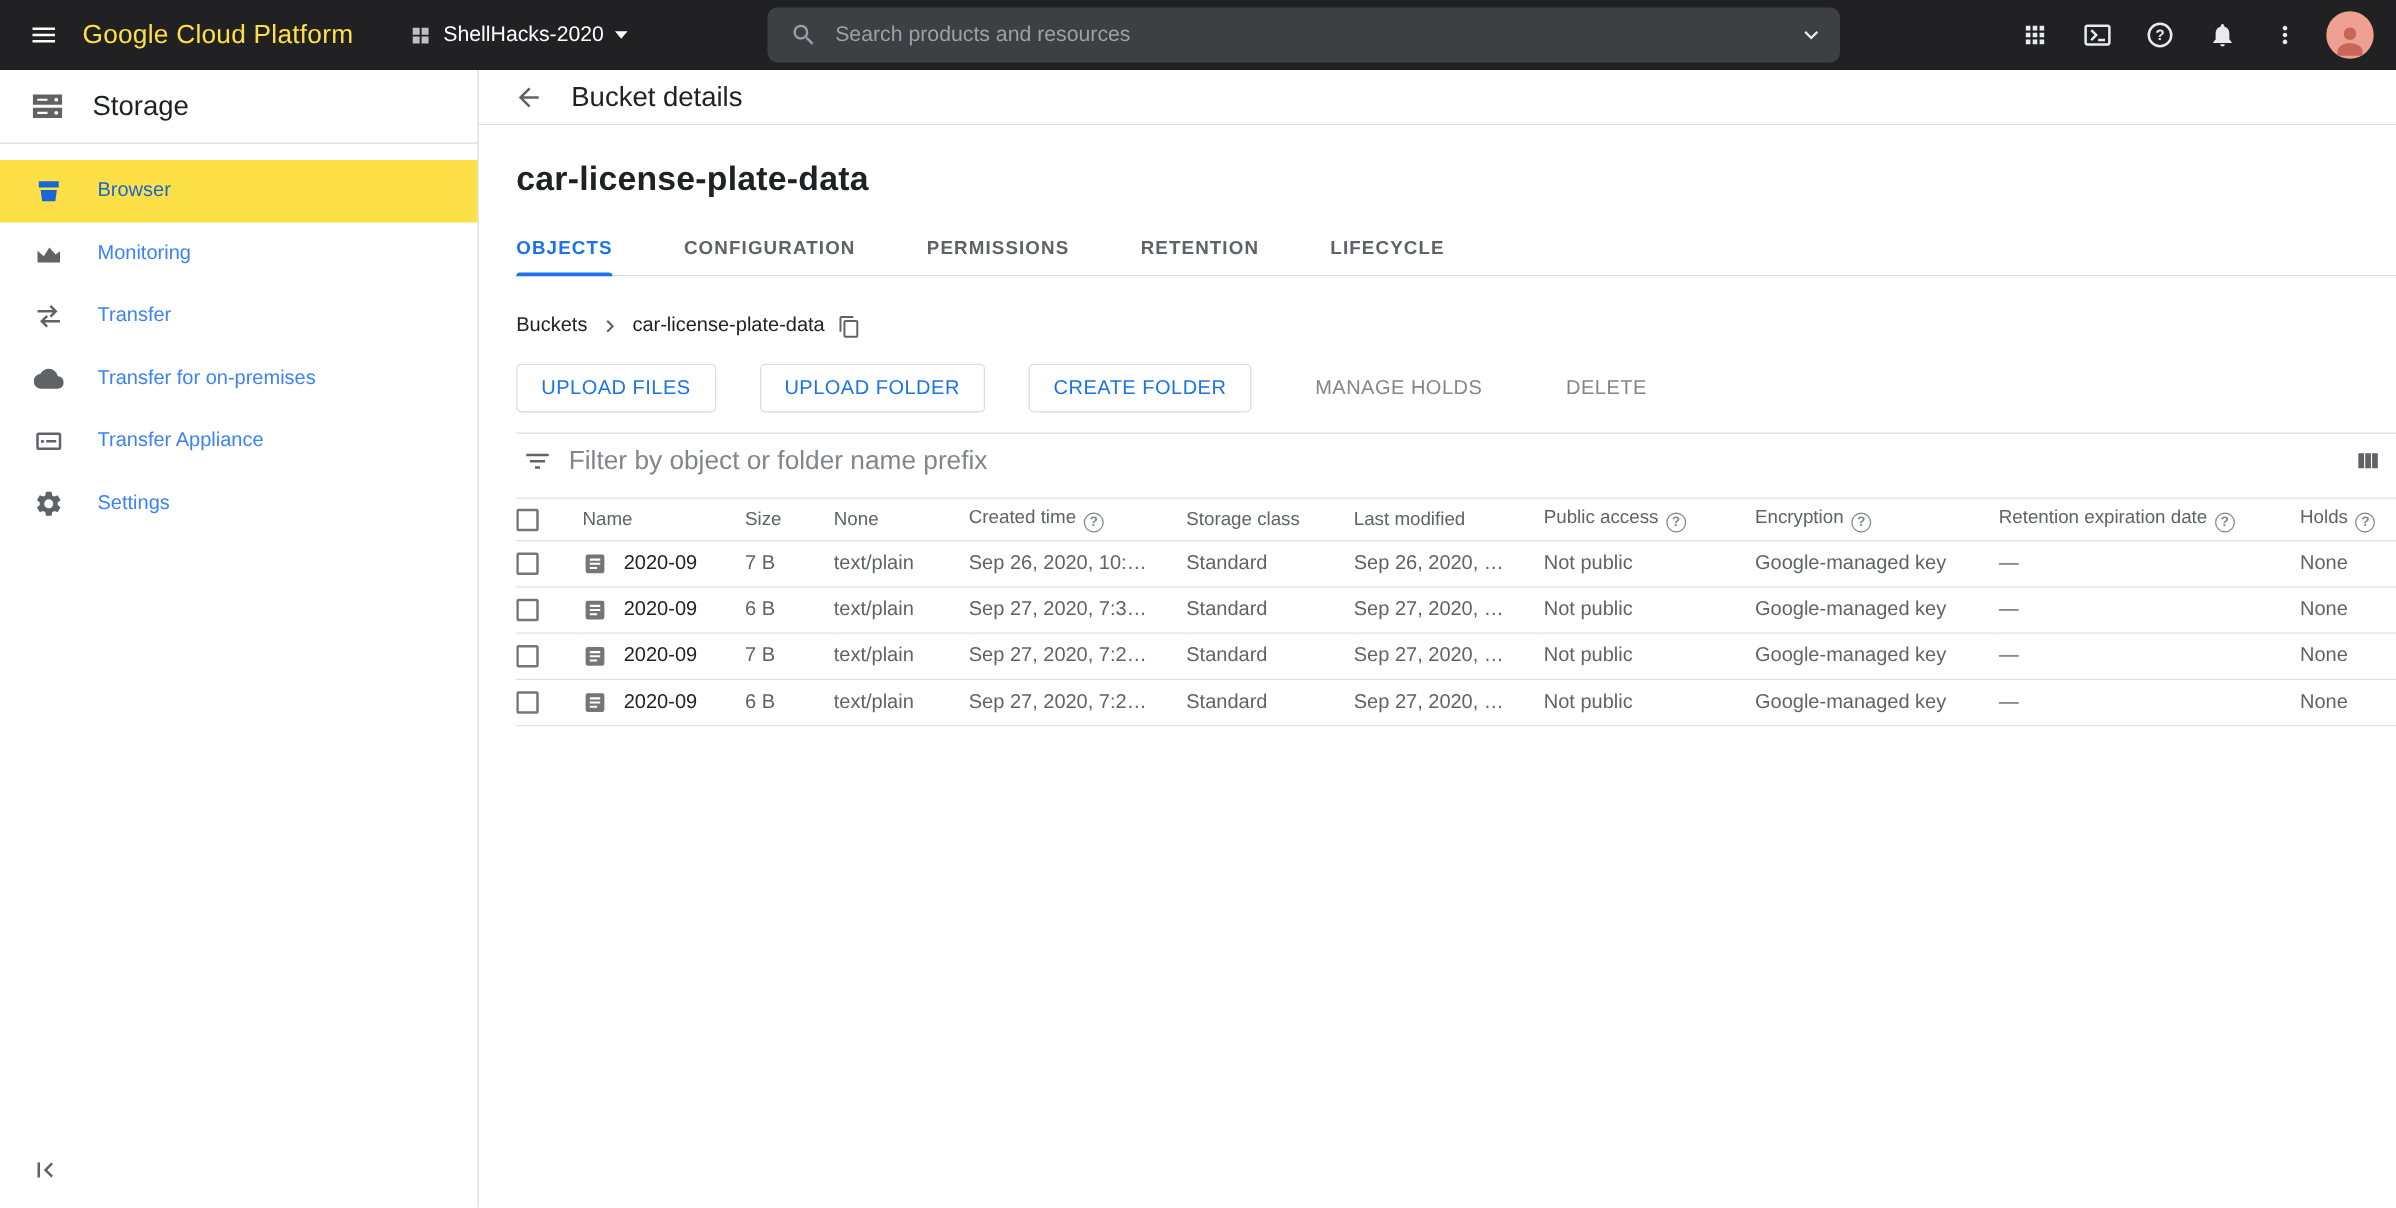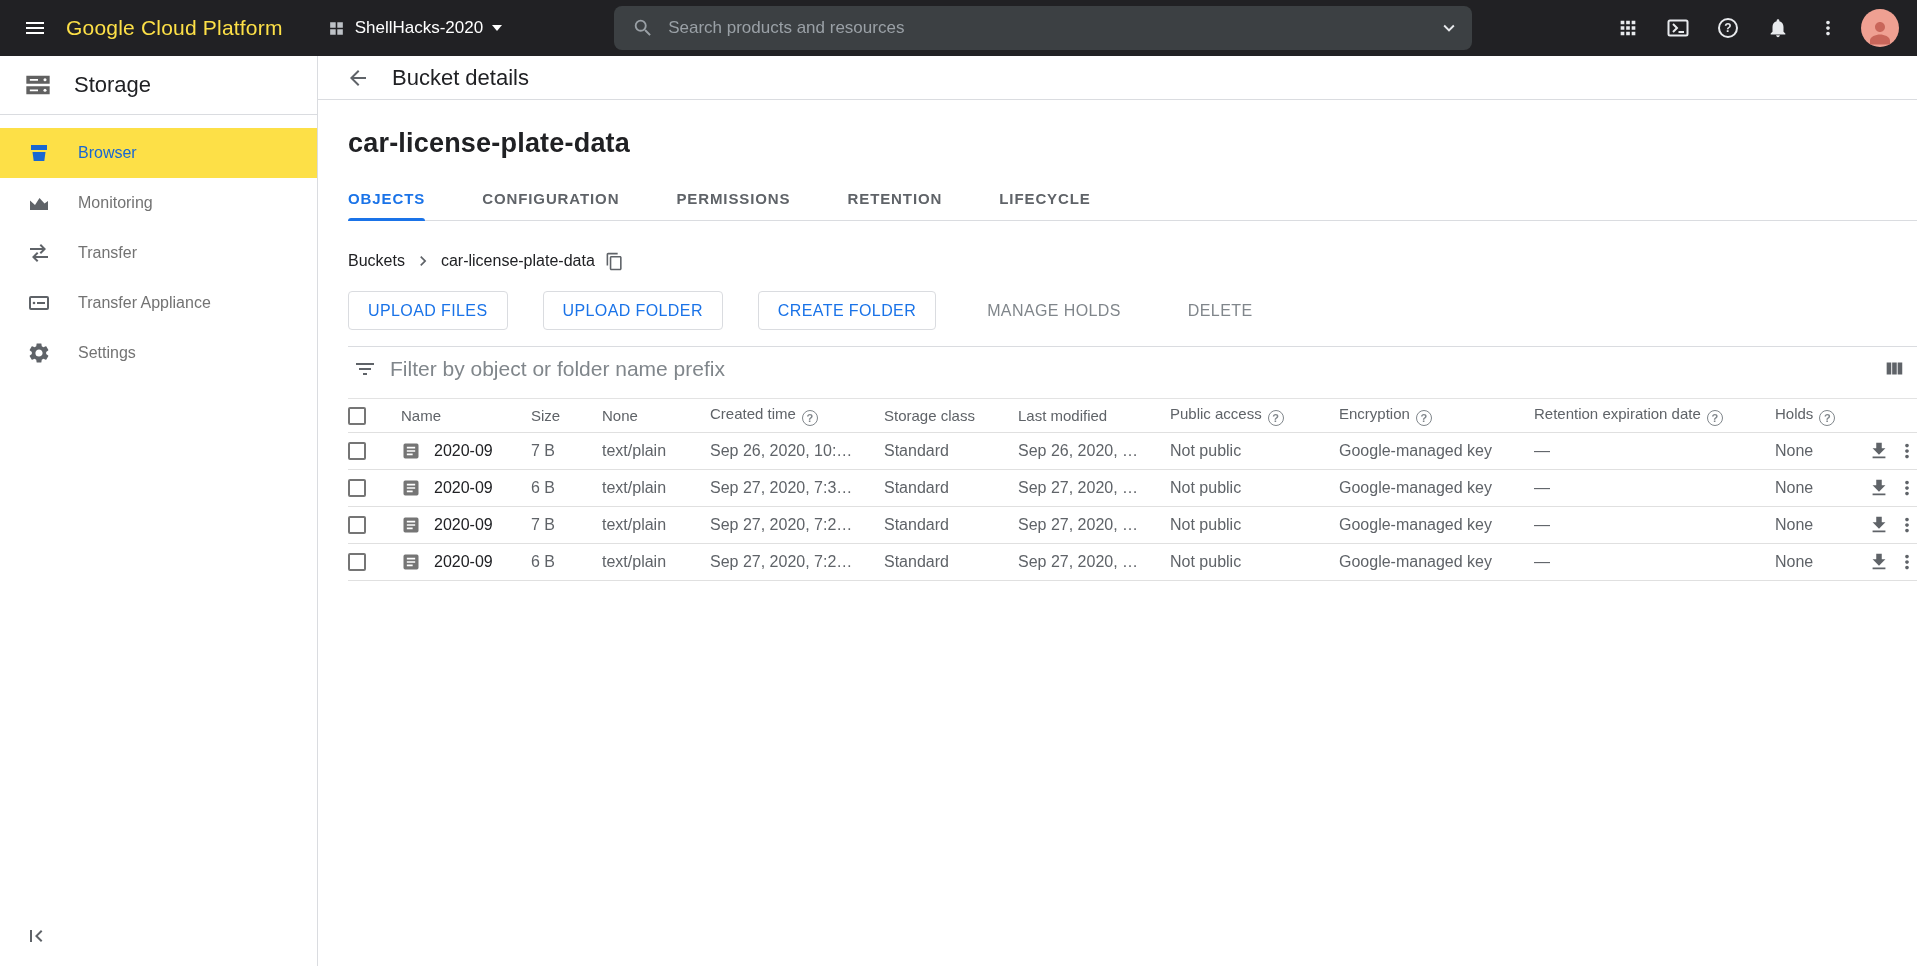--- a/index.html
+++ b/index.html
@@ -24,27 +24,27 @@
   .searchbar input::placeholder { color:#9aa0a6; }
   .topbar-right { margin-left:auto; display:flex; align-items:center; gap:8px; }
   .topbar-right .iconbtn { width:42px; height:42px; border-radius:50%; }
   .avatar { width:38px; height:38px; border-radius:50%; background:#efa092; overflow:hidden;
             display:flex; align-items:flex-end; justify-content:center; margin-left:4px; cursor:pointer; }
 
   
   .app { display:flex; height:910px; }
 
   
-  .sidebar { width:318px; flex:none; background:#fff; border-right:1px solid #dadce0; position:relative; }
+  .sidebar { width:383px; flex:none; background:#fff; border-right:1px solid #dadce0; position:relative; }
   .sidebar-header { height:59px; display:flex; align-items:center; padding-left:24px;
                     border-bottom:1px solid #dadce0; }
   .sidebar-title { font-size:22px; color:#202124; margin-left:22px; }
   .nav { padding-top:13px; }
   .nav-item { height:50px; display:flex; align-items:center; padding-left:27px;
-              font-size:16px; color:#737373; cursor:pointer; }
+              font-size:16px; color:#3b82f6; cursor:pointer; }
   .nav-item svg path, .nav-item svg rect, .nav-item svg circle { fill:#5f6368; }
   .nav-item svg .stroked { fill:none; stroke:#5f6368; }
   .nav-label { margin-left:27px; white-space:nowrap; }
   .nav-item.active { background:#fde047; color:#1967d2; }
   .nav-item.active svg path, .nav-item.active svg rect, .nav-item.active svg circle { fill:#1967d2; }
   .collapse-btn { position:absolute; left:24px; bottom:18px; }
 
   
   .content { flex:1; min-width:0; display:flex; flex-direction:column; background:#fff; }
   .content-header { height:44px; flex:none; display:flex; align-items:center; padding-left:28px;
@@ -188,20 +188,27 @@
         <svg width="24" height="24" viewBox="0 0 24 24">
           <path d="M3 19V9.5l5 4.5 4.5-7 5 5.5L21 10v9z"></path>
         </svg>
         <span class="nav-label">Monitoring</span>
       </div>
       <div class="nav-item">
         <svg width="24" height="24" viewBox="0 0 24 24">
           <path d="M14 3l-1.4 1.4L15.2 7H3v2h12.2l-2.6 2.6L14 13l5-5zM10 11l1.4 1.4L8.8 15H21v2H8.8l2.6 2.6L10 21l-5-5z"></path>
         </svg>
         <span class="nav-label">Transfer</span>
+      </div>
+      <div class="nav-item">
+        <svg width="24" height="24" viewBox="0 0 24 24">
+          <path d="M19.35 10.04A7.49 7.49 0 0 0 12 4C9.11 4 6.6 5.64 5.35 8.04A5.994 5.994 0 0 0 0 14c0 3.31 2.69 6 6 6h13c2.76 0 5-2.24 5-5 0-2.64-2.05-4.78-4.65-4.96z"></path>
+          <path fill="#fff" d="M12 9.5L8.5 13h2.4v4h2.2v-4h2.4z"></path>
+        </svg>
+        <span class="nav-label">Transfer for on-premises</span>
       </div>
       <div class="nav-item">
         <svg width="24" height="24" viewBox="0 0 24 24">
           <rect class="stroked" x="3" y="6" width="18" height="12" rx="1" stroke-width="2"></rect>
           <circle cx="7" cy="12" r="1.3"></circle>
           <path d="M10 11h8v2h-8z"></path>
         </svg>
         <span class="nav-label">Transfer Appliance</span>
       </div>
       <div class="nav-item">

